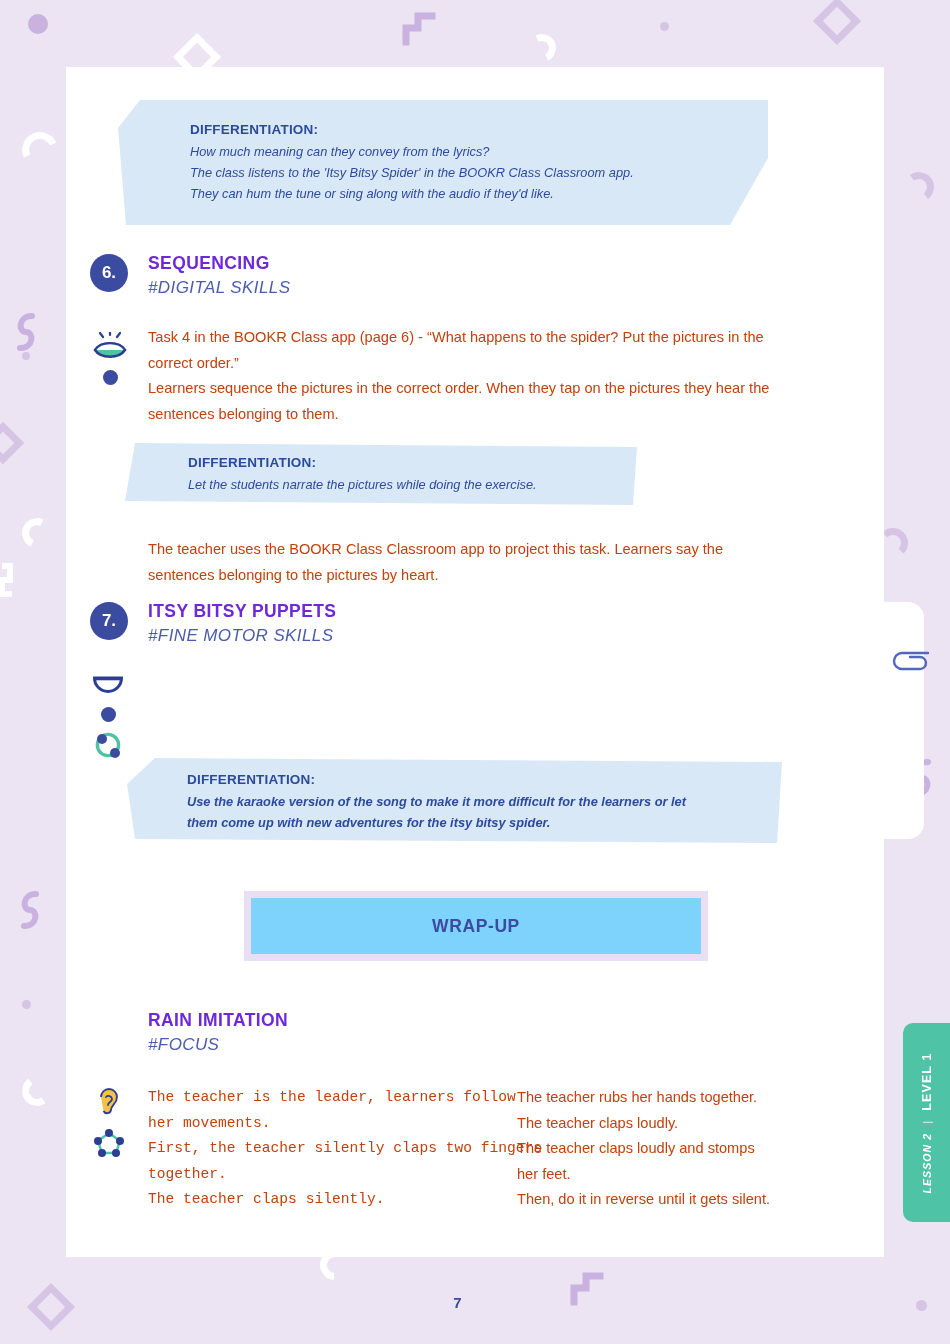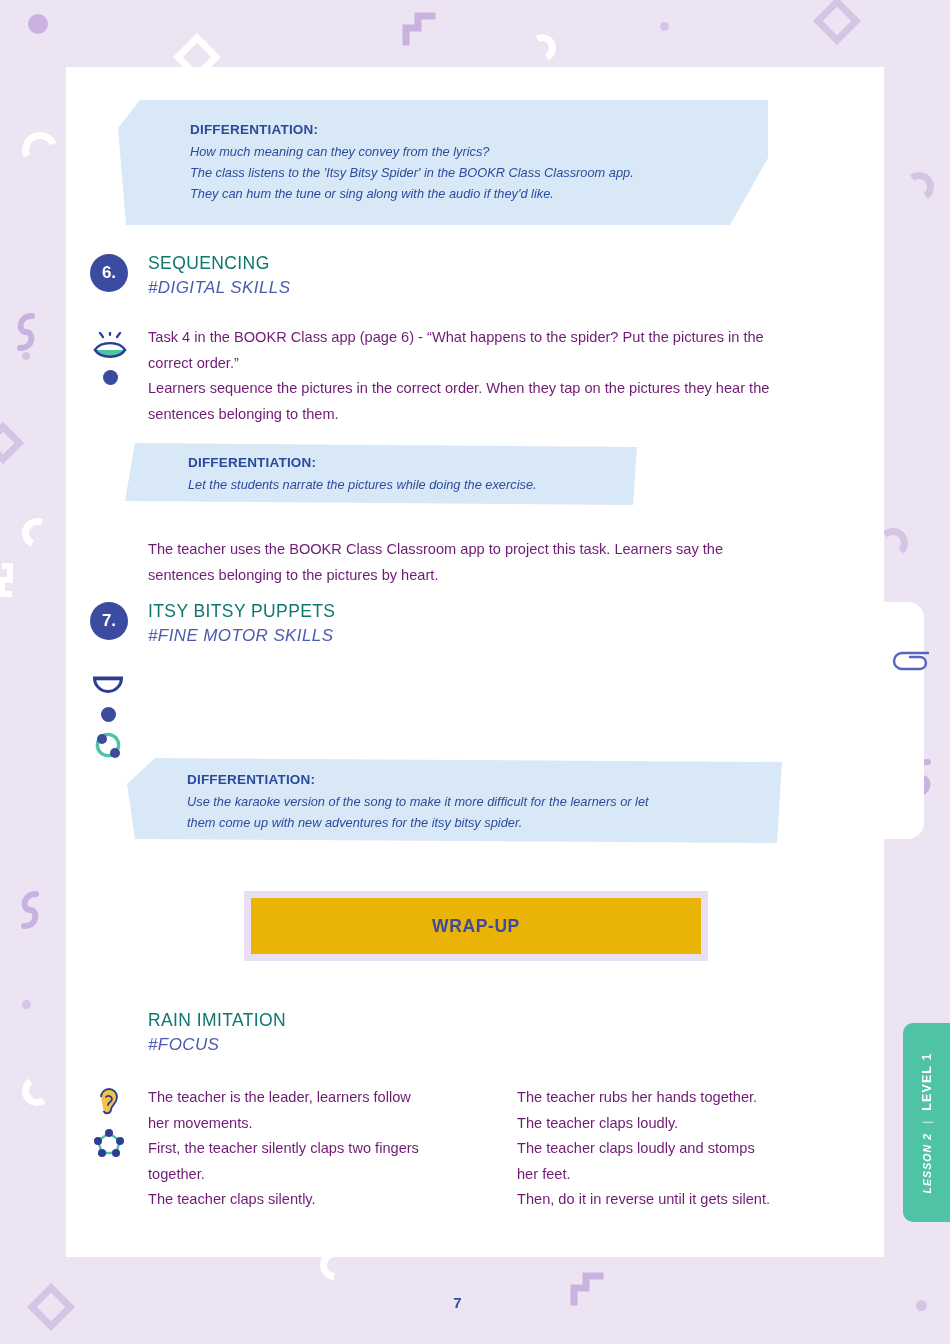--- a/index.html
+++ b/index.html
@@ -90,61 +90,61 @@
   .diff2 {
     left: 125px; top: 443px; width: 512px; height: 62px;
     clip-path: polygon(10px 0, 512px 4px, 508px 62px, 0 58px);
     padding: 12px 0 0 63px;
   }
   .diff3 {
     left: 127px; top: 758px; width: 655px; height: 85px;
     clip-path: polygon(28px 0, 655px 4px, 650px 85px, 8px 81px, 0 26px);
     padding: 14px 0 0 60px;
   }
-  .diff3 .dline { white-space: normal; }
+  .diff3 .dline { white-space: normal; font-weight: bold; }
 
   
   .num-sec { position: absolute; display: flex; align-items: flex-start; }
   .num-circle {
     width: 38px; height: 38px; border-radius: 50%;
     background: #3b4ba0; color: #fff;
     font-weight: 700; font-size: 17px;
     display: flex; align-items: center; justify-content: center;
     flex: 0 0 38px; margin-top: 2px;
   }
   .sec-titles { margin-left: 20px; }
   .sec-title {
-    color: #0f766e; font-weight: 400; font-size: 17.5px;
+    color: #6d28d9; font-weight: 700; font-size: 17.5px;
     letter-spacing: .4px; line-height: 23px;
   }
   .sec-tag {
     color: #4a5bb0; font-style: italic; font-size: 17px;
     letter-spacing: .4px; line-height: 25px;
   }
 
   
   .plain-sec { position: absolute; }
 
   
   .body-txt {
     position: absolute;
-    color: #701a75;
+    color: #c2410c;
     font-size: 14.6px;
     line-height: 25.5px;
   }
   .body-txt .tline { white-space: nowrap; }
 
   
   .icon-col { position: absolute; display: flex; flex-direction: column; gap: 8px; align-items: center; }
 
   
   .wrapup {
     position: absolute;
     left: 244px; top: 891px; width: 464px; height: 70px;
-    background: #eab308;
+    background: #7dd3fc;
     border: 7px solid #eadff2;
     display: flex; align-items: center; justify-content: center;
   }
   .wrapup-label {
     color: #3b4ba0; font-weight: 700; font-size: 17.5px; letter-spacing: .6px;
   }
 
   
   .page-num {
     position: absolute; left: 0; top: 1294px; width: 915px;
@@ -304,21 +304,21 @@
       <svg width="30" height="30" viewBox="0 0 30 30">
         <polygon points="15,5 26,13 22,25 8,25 4,13" fill="none" stroke="#4ec3a5" stroke-width="2.4"></polygon>
         <circle cx="15" cy="5" r="4" fill="#2a3f93"></circle>
         <circle cx="26" cy="13" r="4" fill="#2a3f93"></circle>
         <circle cx="22" cy="25" r="4" fill="#2a3f93"></circle>
         <circle cx="8" cy="25" r="4" fill="#2a3f93"></circle>
         <circle cx="4" cy="13" r="4" fill="#2a3f93"></circle>
       </svg>
     </div>
 
-    <div class="body-txt" style="left:148px;top:1085px;width:360px;">
+    <div class="body-txt" style="left:148px;top:1085px;width:360px;font-family:Liberation Mono, monospace;">
       <div class="tline">The teacher is the leader, learners follow</div>
       <div class="tline">her movements.</div>
       <div class="tline">First, the teacher silently claps two fingers</div>
       <div class="tline">together.</div>
       <div class="tline">The teacher claps silently.</div>
     </div>
 
     <div class="body-txt" style="left:517px;top:1085px;width:340px;">
       <div class="tline">The teacher rubs her hands together.</div>
       <div class="tline">The teacher claps loudly.</div>

